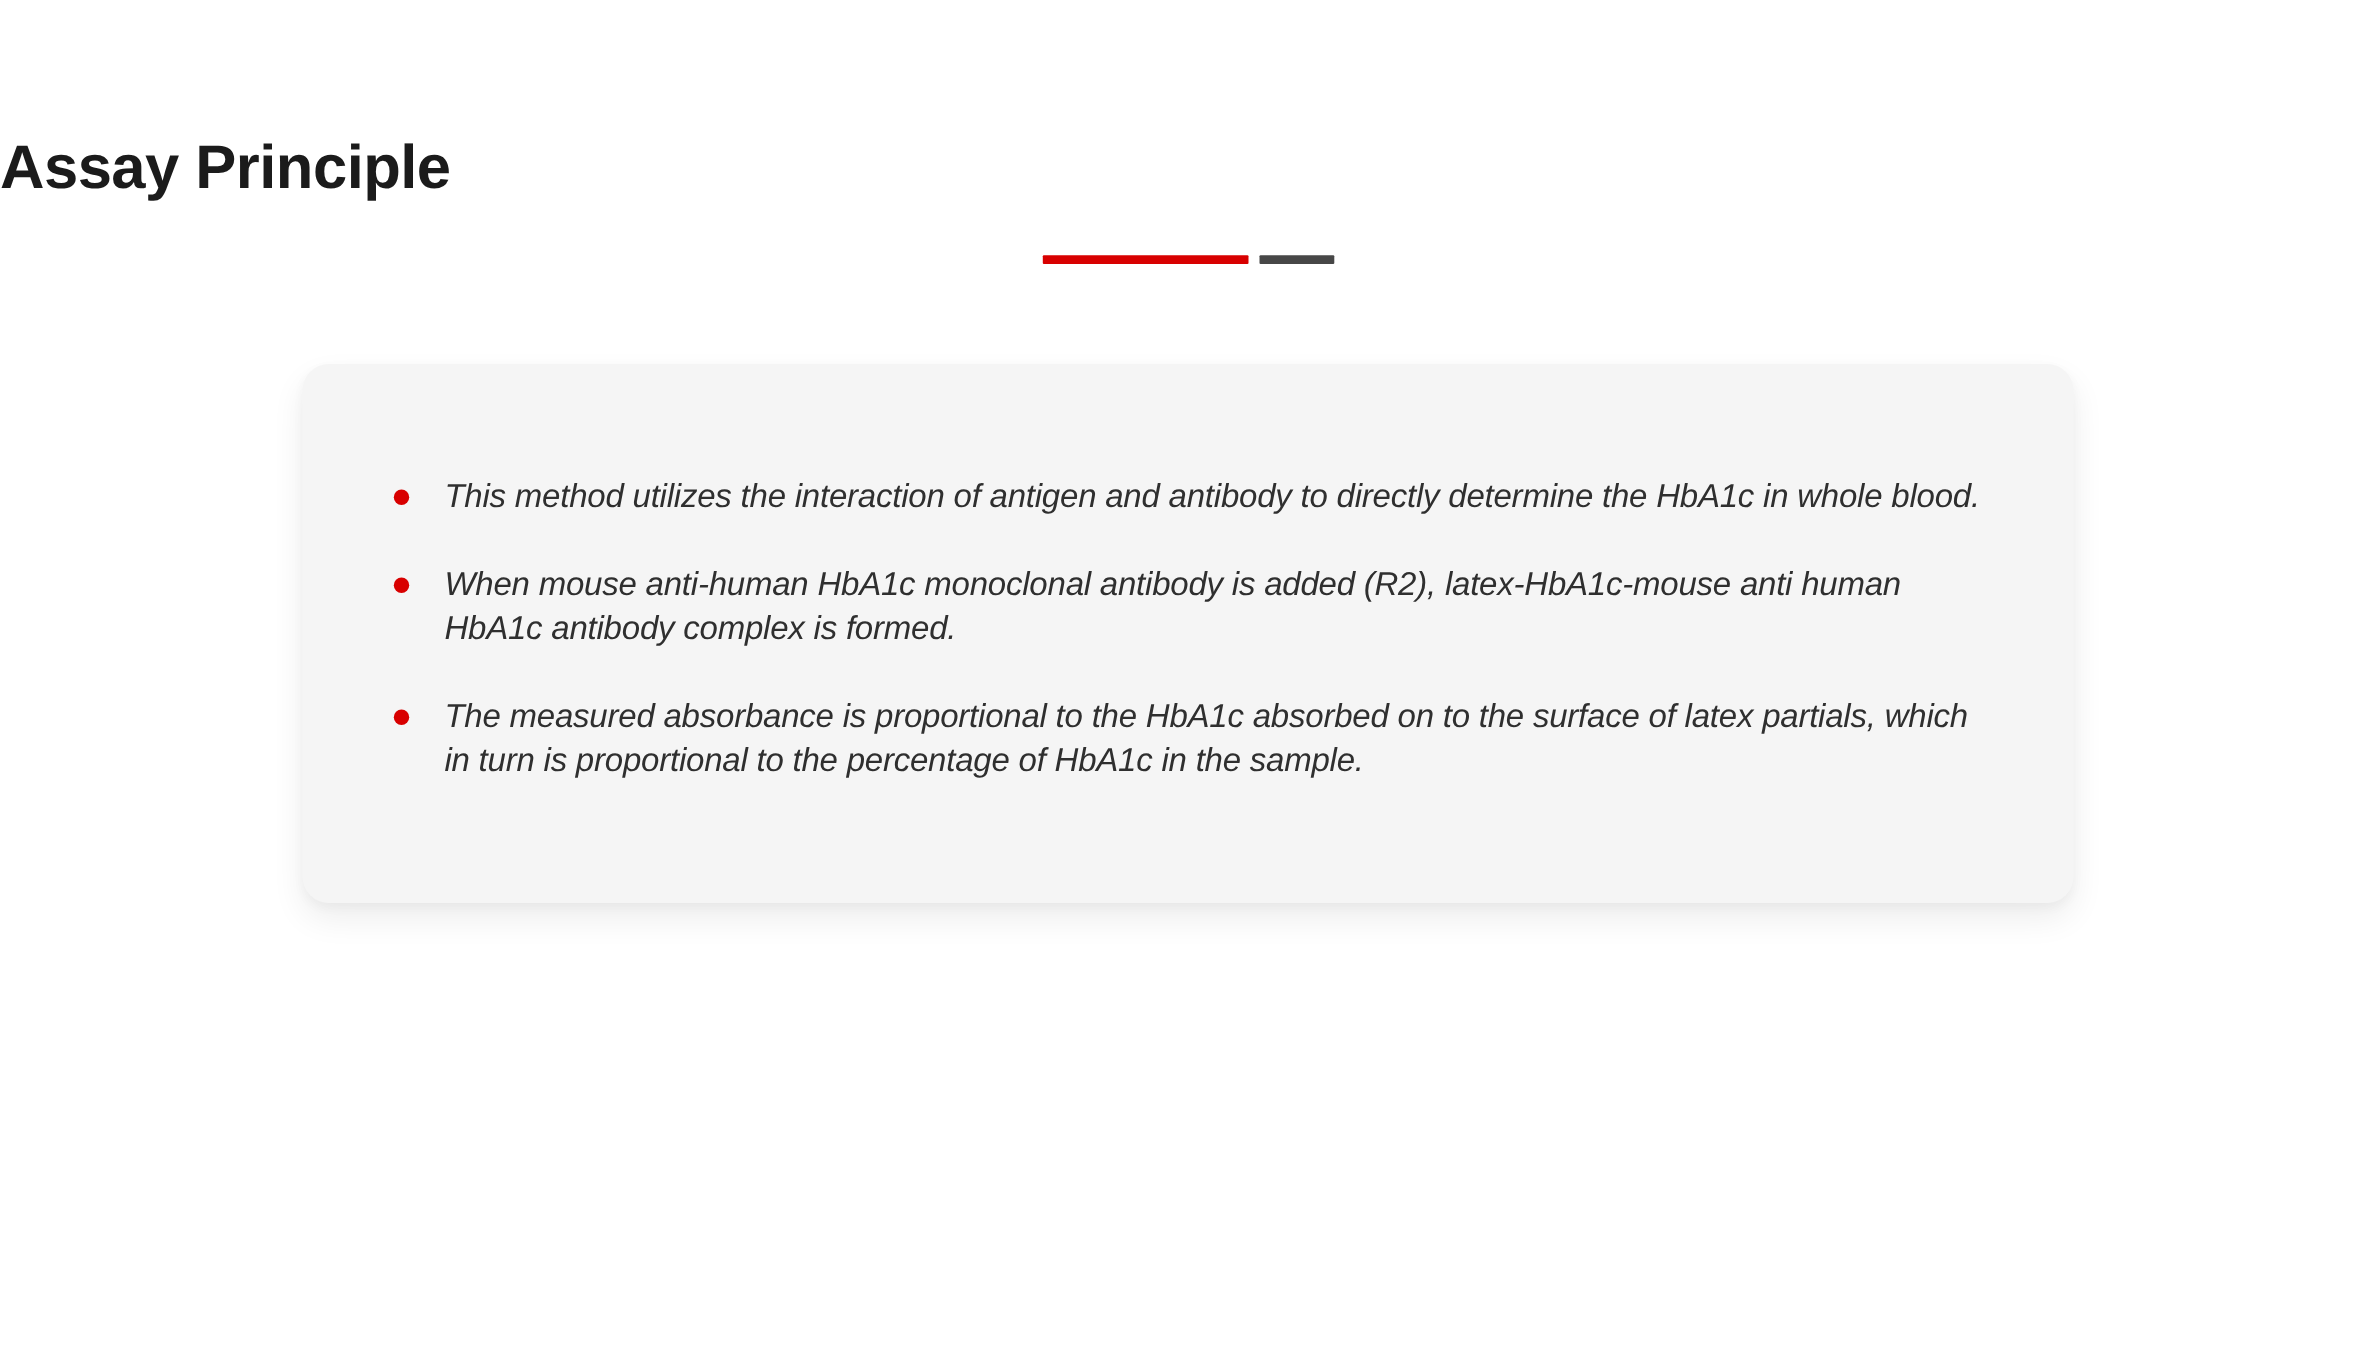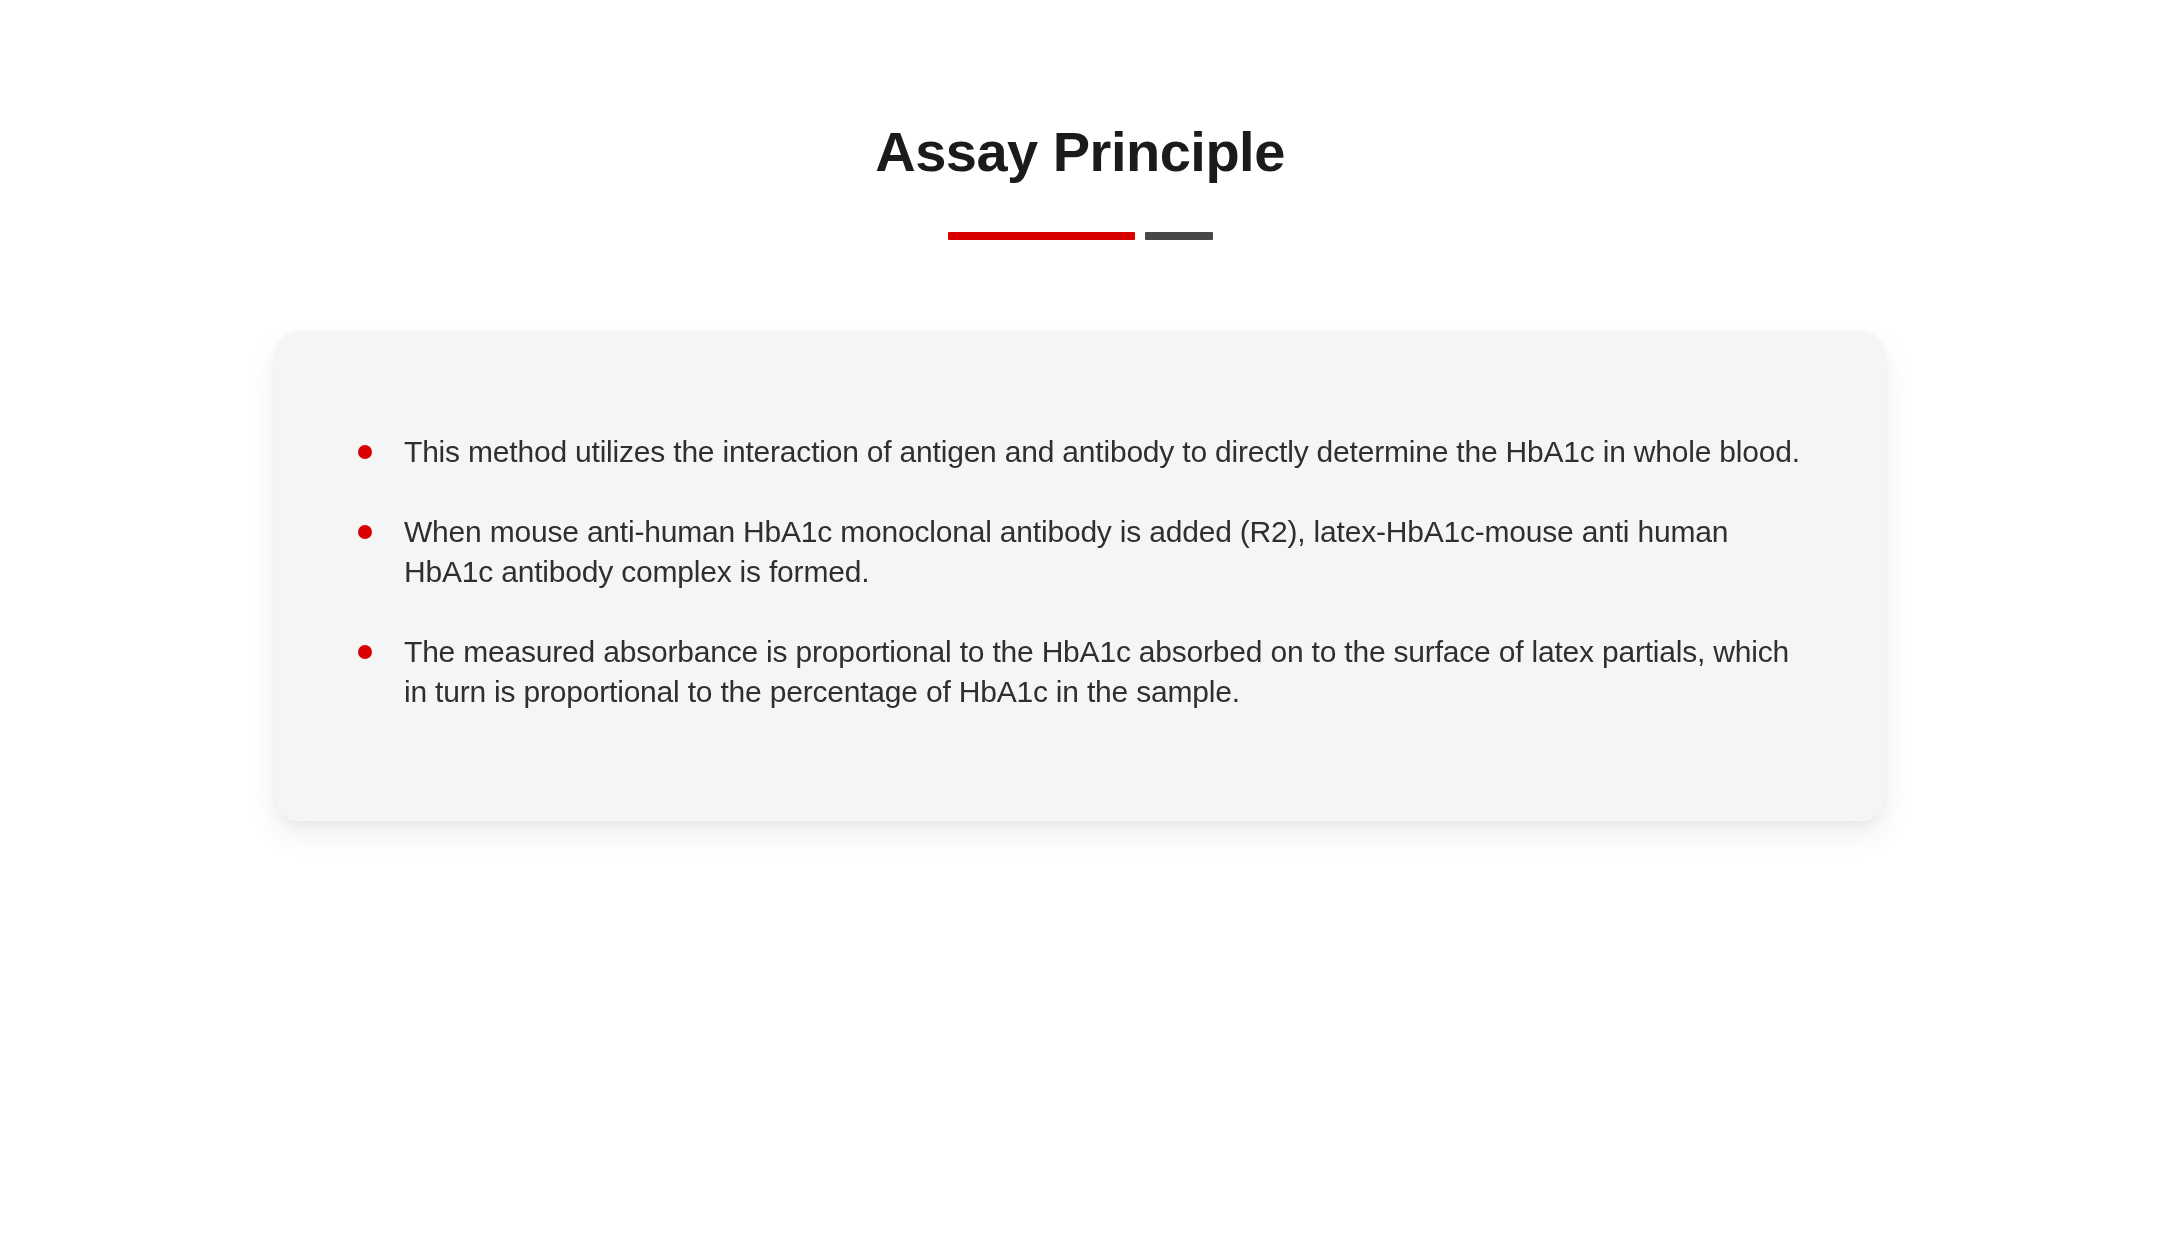--- a/index.html
+++ b/index.html
@@ -17,21 +17,21 @@
     font-family:"Liberation Sans","DejaVu Sans",sans-serif;
     overflow:hidden;
   }
   .slide{
     position:relative;
     width:2160px;height:1236px;
     background:#ffffff;
   }
   .page-title{
     margin:114px 0 0 0;
-    text-align:center;
+    text-align:left;
     font-size:56px;
     line-height:76px;
     font-weight:700;
     letter-spacing:-0.5px;
     color:var(--title-color);
   }
   .divider{
     margin-top:42px;
     display:flex;
     justify-content:center;
@@ -54,20 +54,21 @@
     margin:91px auto 0 auto;
     background:var(--card-bg);
     border-radius:24px;
     padding:101px 81px 109px 83px;
     box-shadow:0 14px 30px rgba(0,0,0,0.07), 0 4px 10px rgba(0,0,0,0.035);
   }
   .bullet-list{
     margin:0;padding:0;
     list-style:none;
     max-width:1446px;
+    font-style:italic;
   }
   .bullet-list li{
     position:relative;
     padding-left:46px;
     font-size:30px;
     line-height:40px;
     letter-spacing:-0.2px;
     color:var(--body-color);
     margin-bottom:40px;
   }

